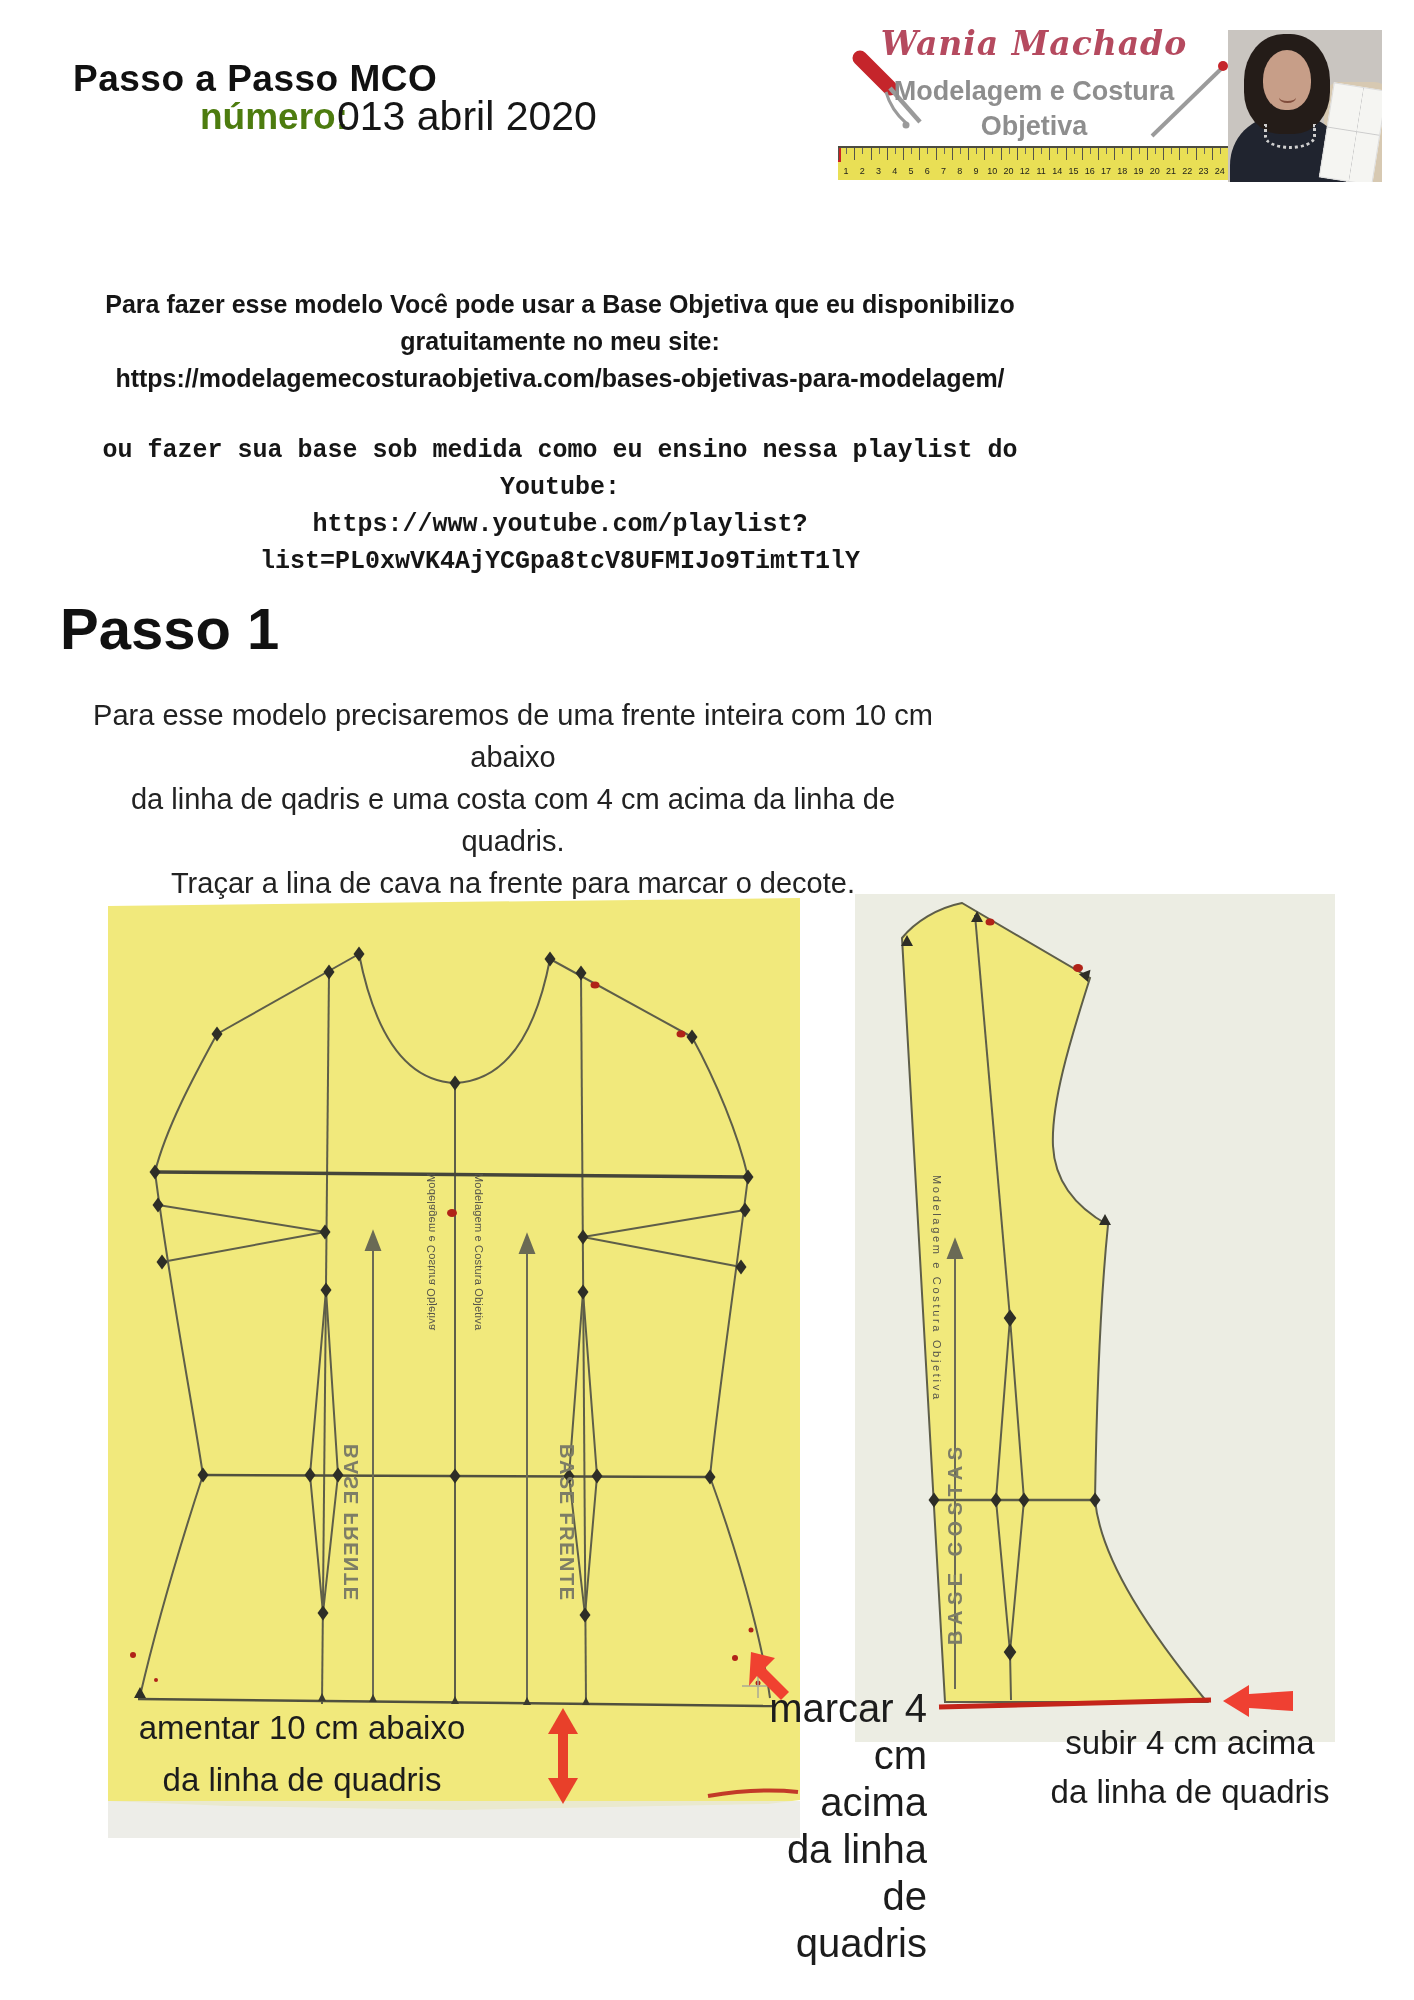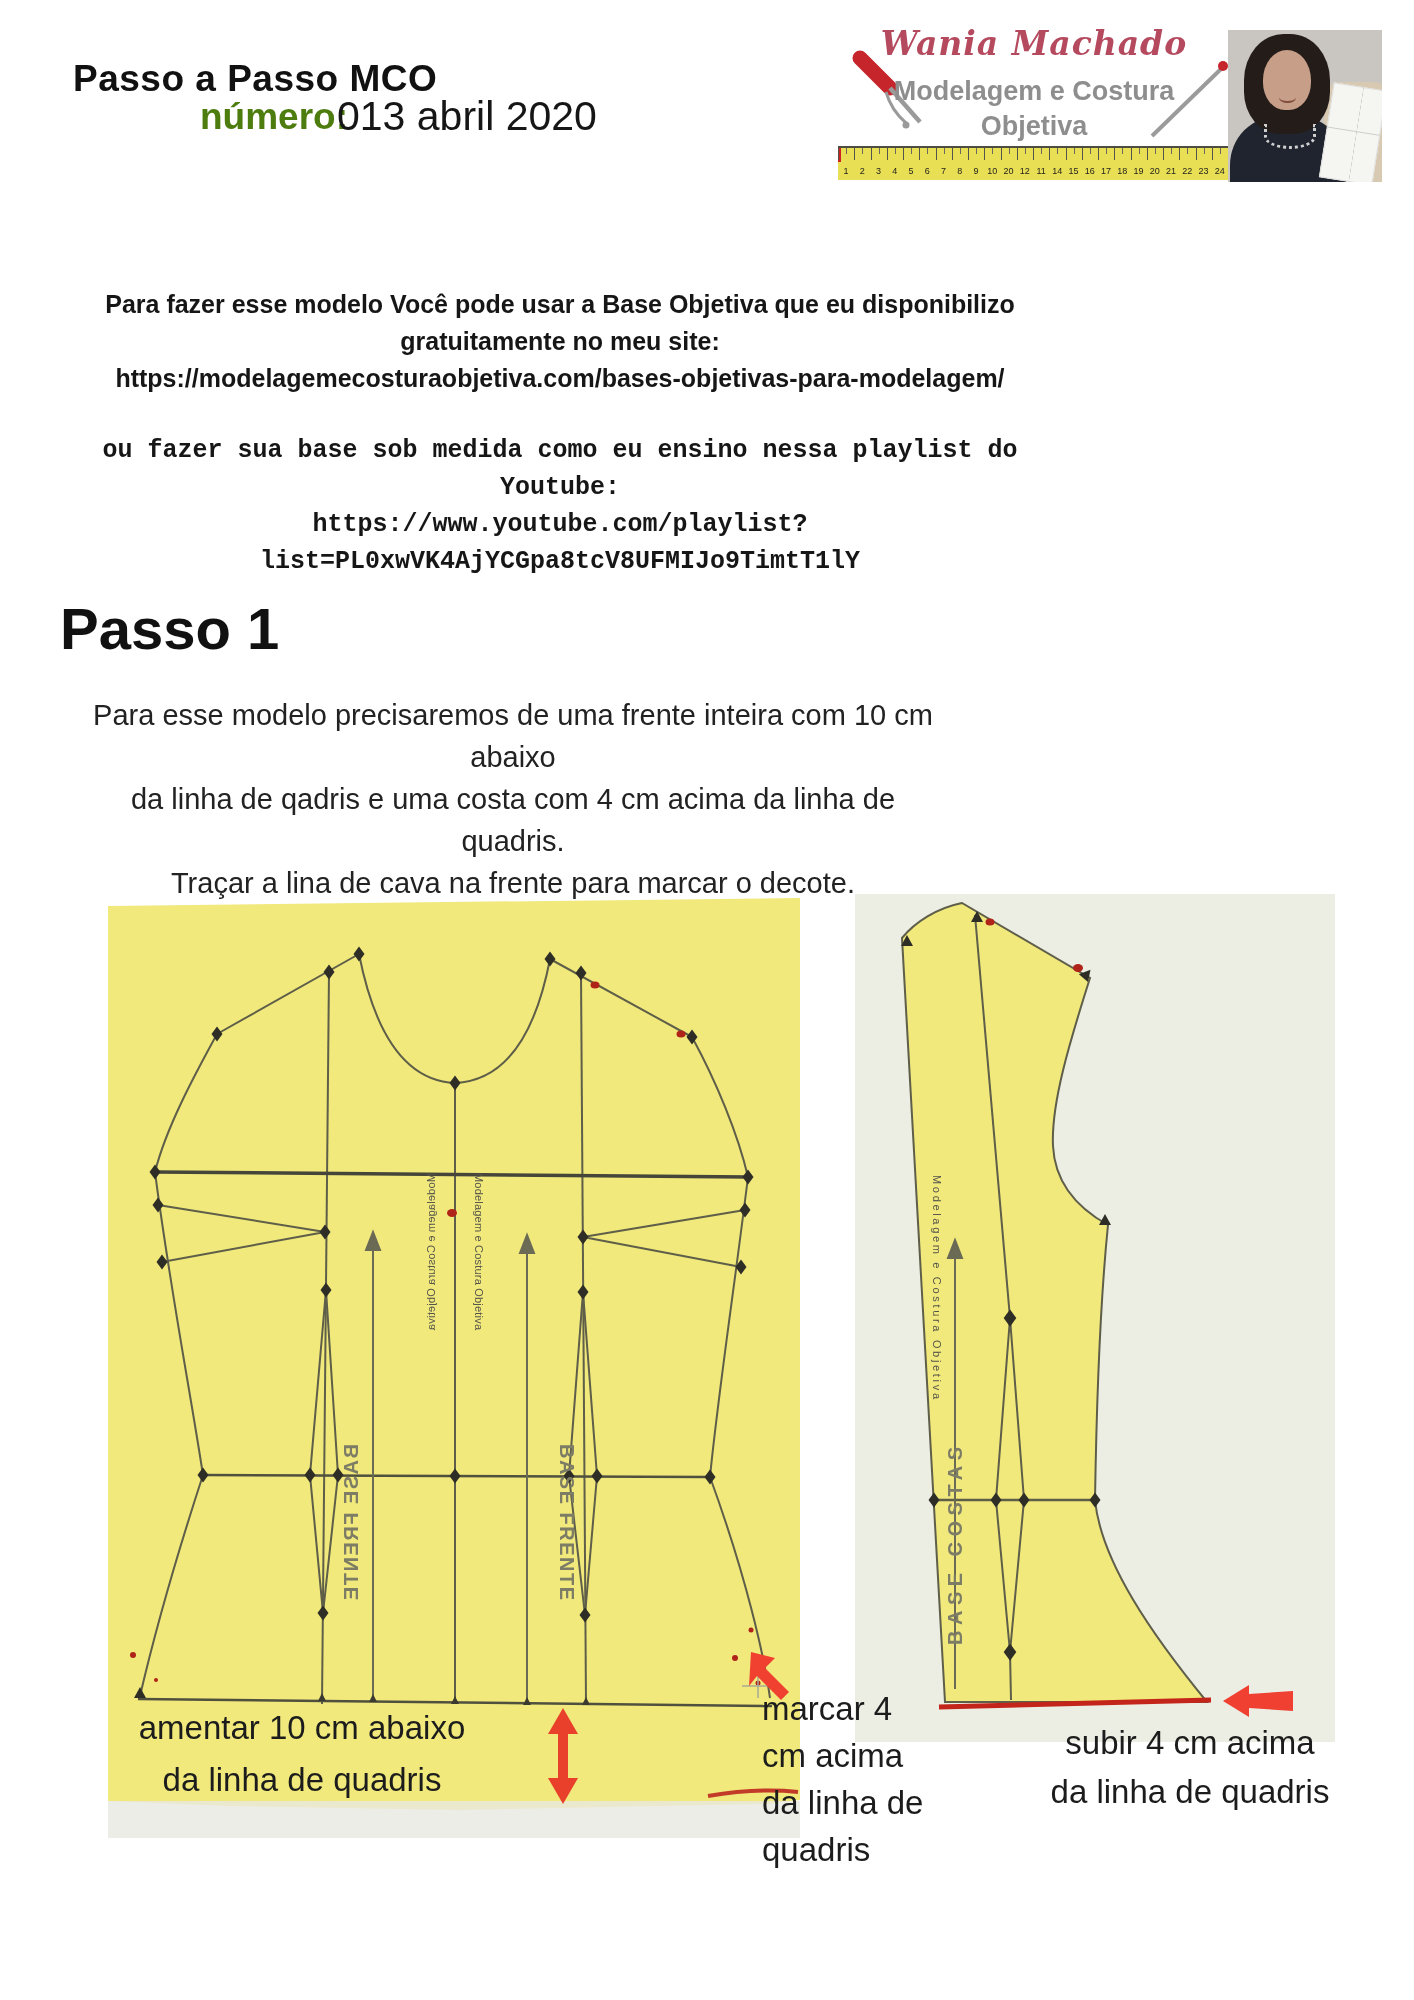--- a/index.html
+++ b/index.html
@@ -35,21 +35,21 @@
          box-shadow:inset 0 0 0 1px #ddd;background-image:linear-gradient(#0000 46%,#ccc 47%,#0000 48%),linear-gradient(90deg,#0000 55%,#ccc 56%,#0000 57%);}
 
   
   .intro-a{left:60px;top:286px;width:1000px;text-align:center;font-size:25px;font-weight:bold;line-height:37px;color:#161616;}
   .intro-b{left:60px;top:432px;width:1000px;text-align:center;font-size:25px;font-weight:bold;line-height:37px;color:#161616;font-family:Liberation Mono, monospace;}
 
   .step-heading{left:60px;top:595px;font-size:58px;font-weight:bold;color:#111;}
   .step-body{left:78px;top:694px;width:870px;text-align:center;font-size:29px;line-height:42px;color:#222;}
 
   
-  .note-mid{left:762px;top:1685px;width:165px;text-align:left;font-size:33px;line-height:47px;color:#1c1c1c;}
+  .note-mid{left:762px;top:1685px;width:165px;text-align:right;font-size:40px;line-height:47px;color:#1c1c1c;}
   .note-right{left:1000px;top:1718px;width:380px;text-align:center;font-size:33px;line-height:49px;color:#1c1c1c;}
 
   svg text{font-family:"Liberation Sans",sans-serif;}
   .wm{font-size:11px;fill:#55544a;letter-spacing:1px;}
   .grain-label{font-size:20px;font-weight:bold;fill:#7d7d66;letter-spacing:2px;}
   .note-in{font-size:33px;fill:#1c1c1c;}
 </style>
 </head>
 <body>
 

